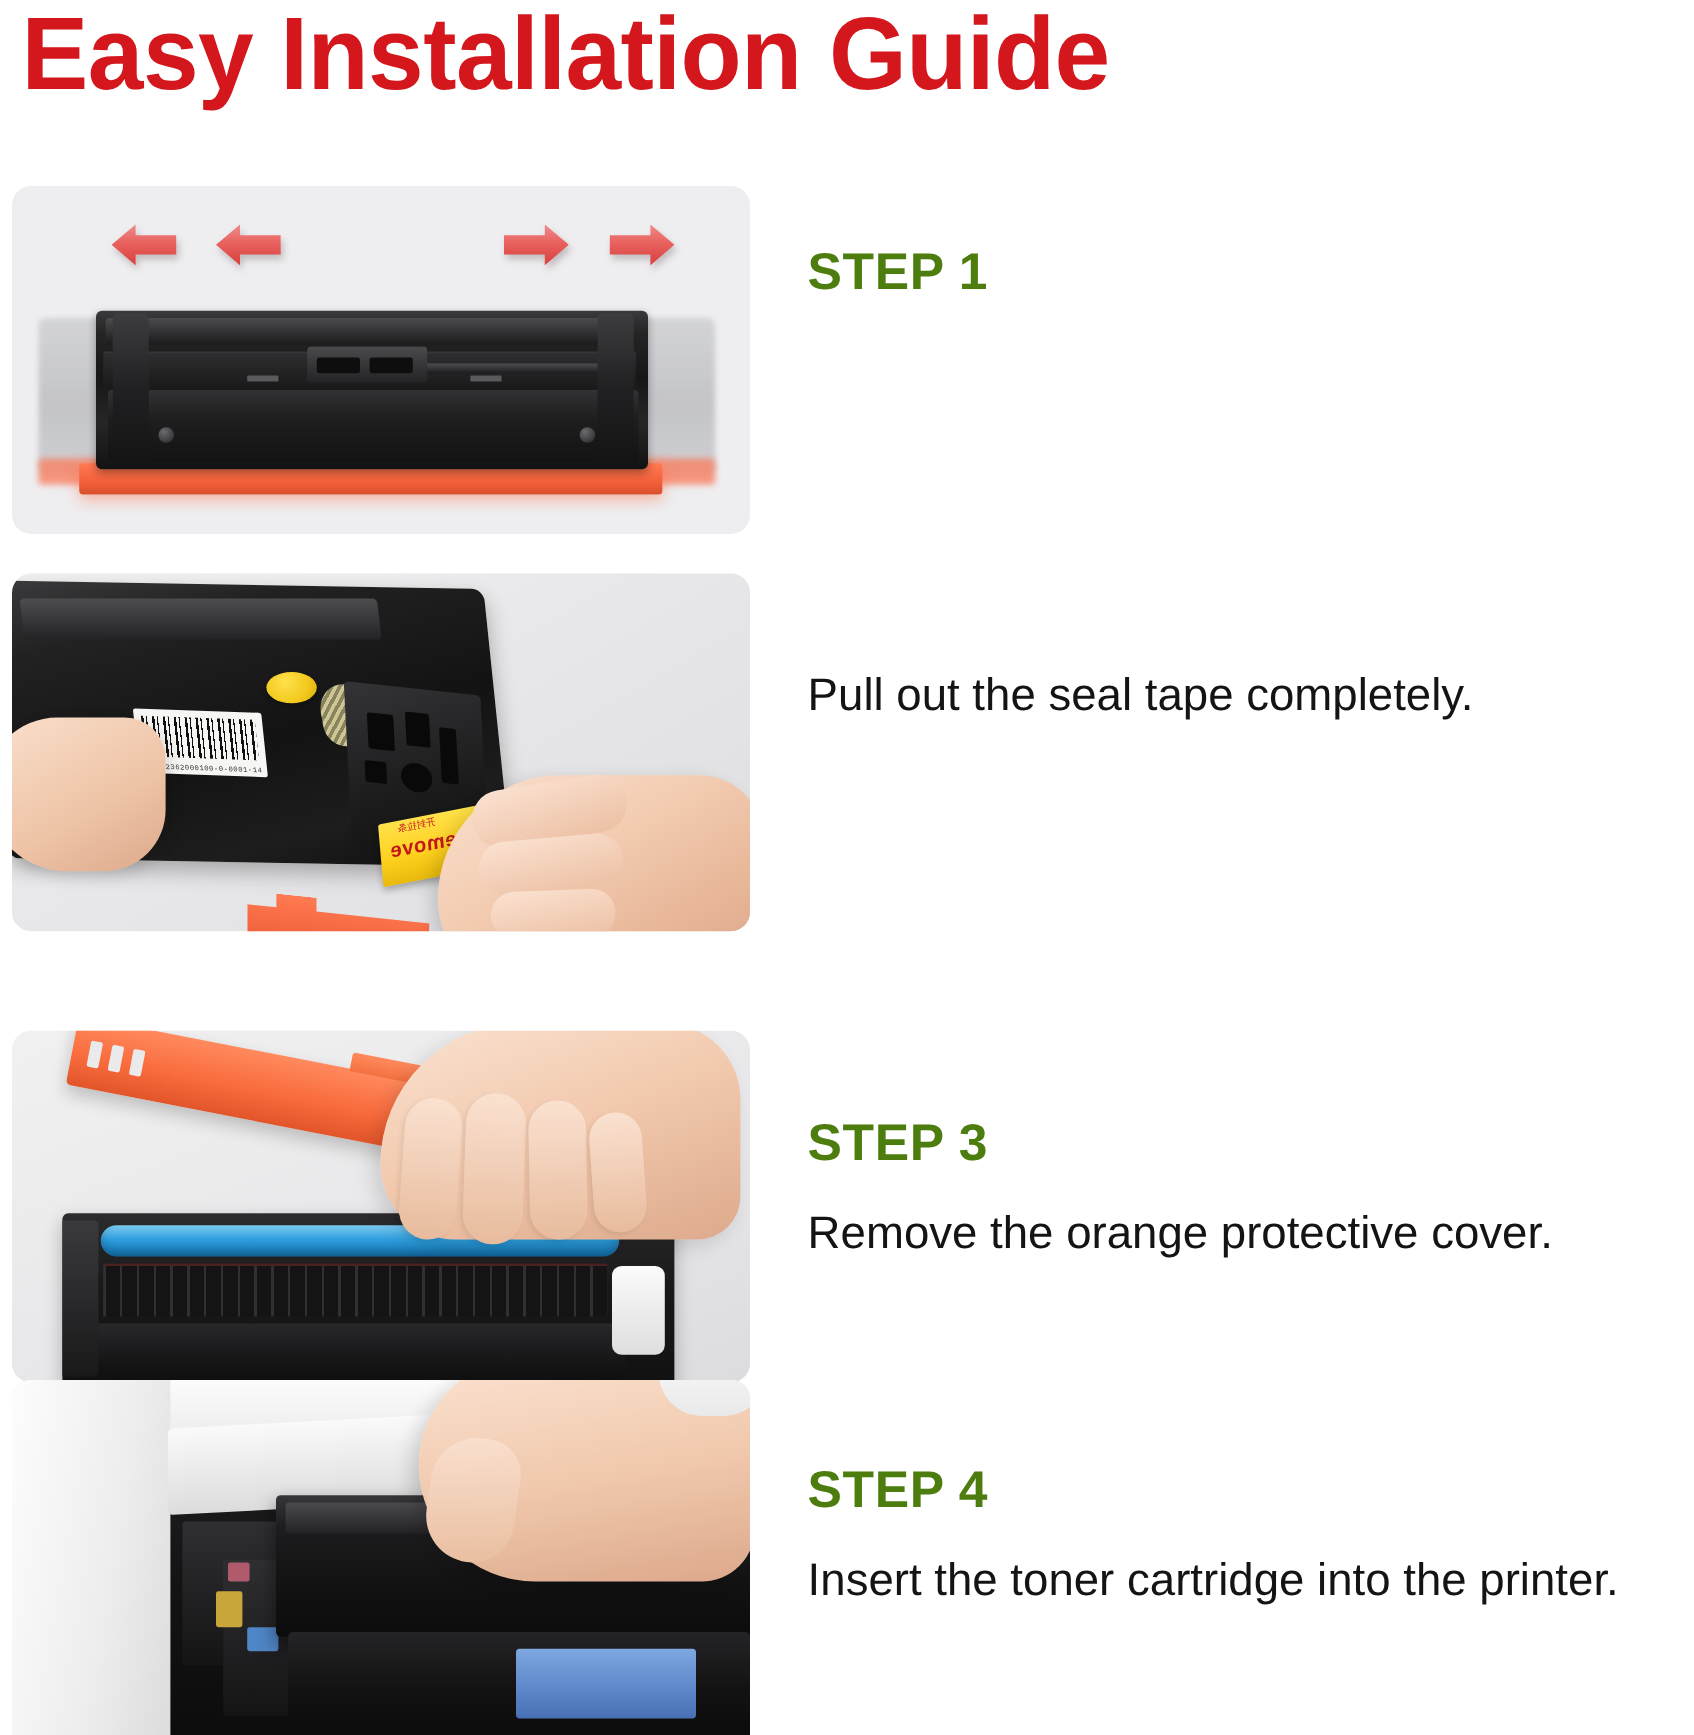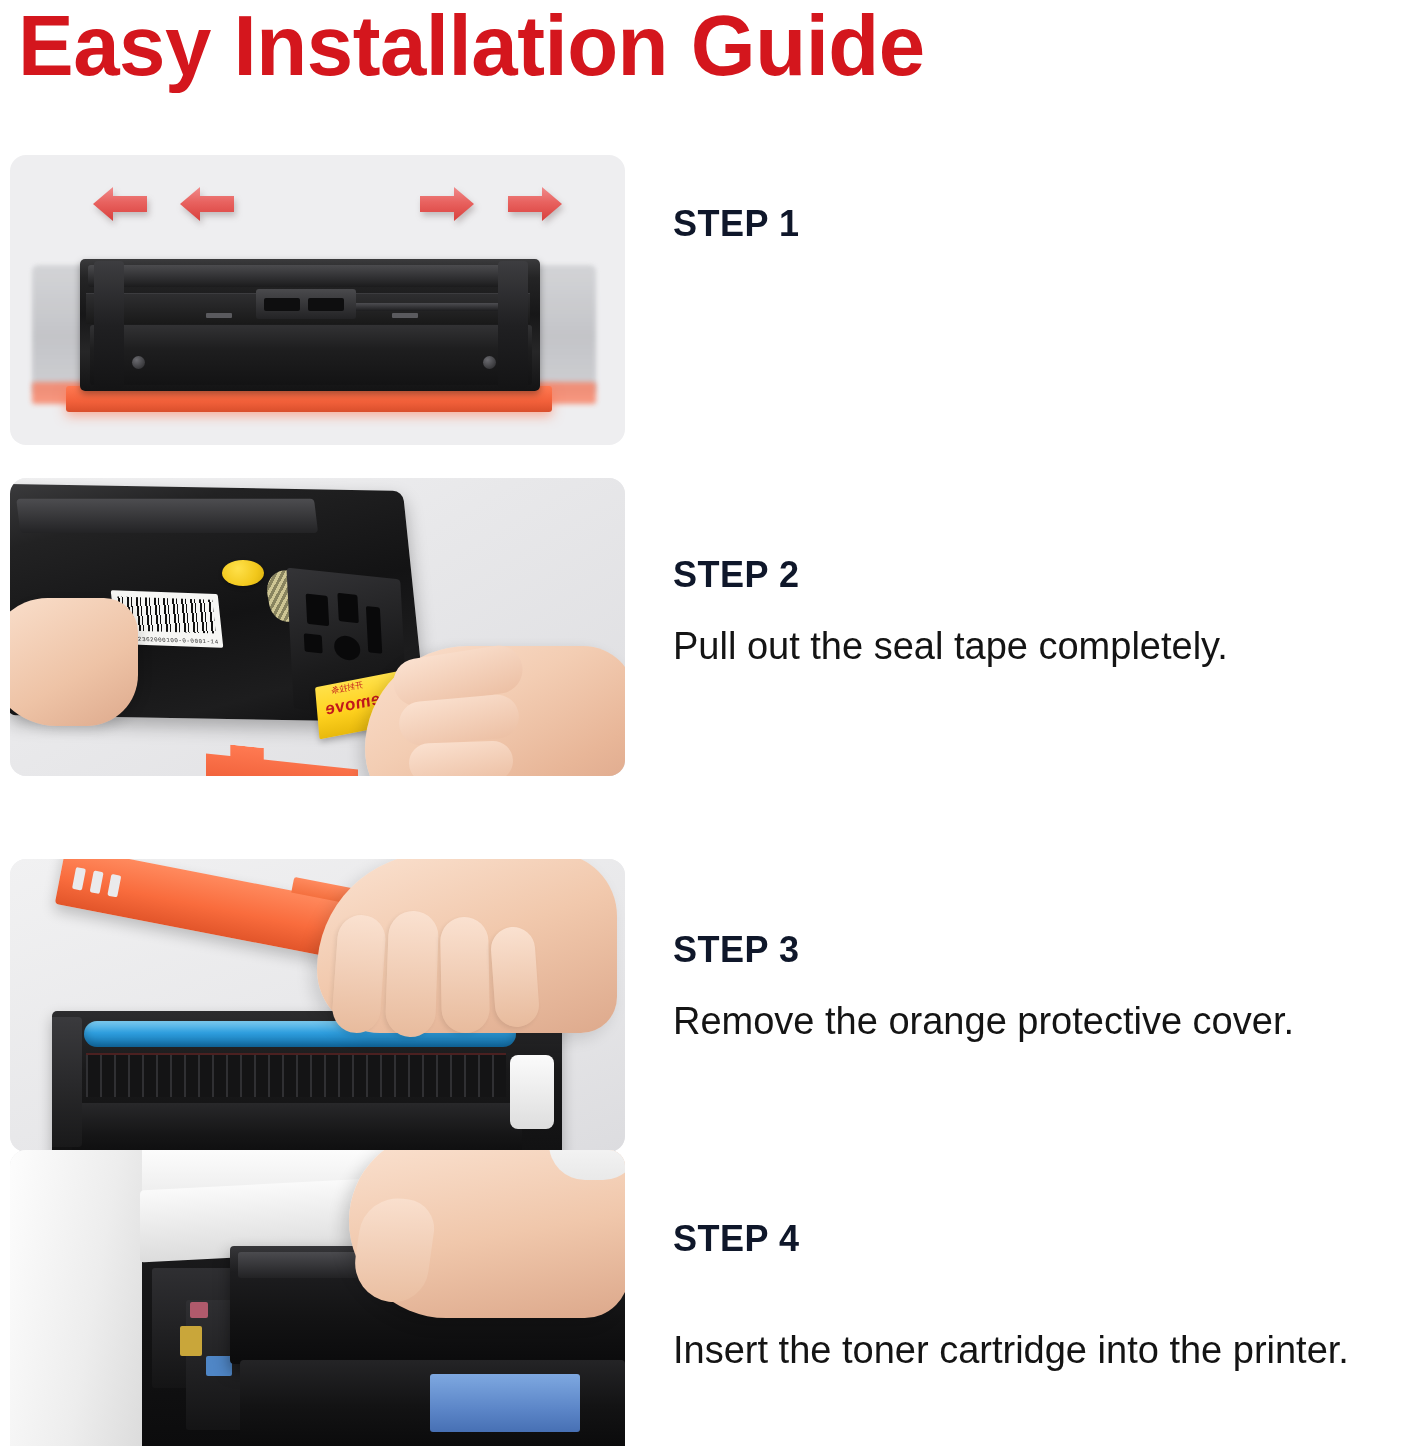--- a/index.html
+++ b/index.html
@@ -62,27 +62,27 @@
     flex: 1;
     padding-left: 48px;
     padding-right: 4px;
     display: flex;
     flex-direction: column;
     justify-content: center;
   }
   #row-1 .step-text { justify-content: flex-start; padding-top: 50px; }
   #row-2 .step-text { justify-content: flex-start; padding-top: 78px; }
   #row-3 .step-text { justify-content: flex-start; padding-top: 72px; }
-  #row-4 .step-text { justify-content: flex-start; padding-top: 70px; gap: 40px; }
+  #row-4 .step-text { justify-content: flex-start; padding-top: 70px; }
 
   .step-heading {
     font-family: "Liberation Sans", sans-serif;
-    font-size: 36px;
+    font-size: 43px;
     font-weight: 700;
-    color: #0f172a;
+    color: #4d7c0f;
     letter-spacing: 0.5px;
     line-height: 1.05;
     margin: 0 0 28px 0;
   }
   .step-body {
     font-family: "Liberation Sans", sans-serif;
     font-size: 38px;
     font-weight: 400;
     color: #141414;
     line-height: 1.28;
@@ -574,21 +574,20 @@
     <div class="p2-hand">
       <div class="p2-finger" style="left:28px; top:6px; width:130px; height:48px; transform:rotate(-9deg);"></div>
       <div class="p2-finger" style="left:34px; top:52px; width:120px; height:44px; transform:rotate(-5deg);"></div>
       <div class="p2-finger" style="left:44px; top:96px; width:104px; height:40px; transform:rotate(-2deg);"></div>
     </div>
 
     <div class="p2-hand-left"></div>
   </div>
 
   <div class="step-text">
-    <div class="step-heading">STEP 2</div>
     <div class="step-body">Pull out the seal tape completely.</div>
   </div>
 </div>
 
 <div class="step-row" id="row-3">
 
   <div class="panel">
     <div class="p3-bg"></div>
 
     <div class="p3-cart">

